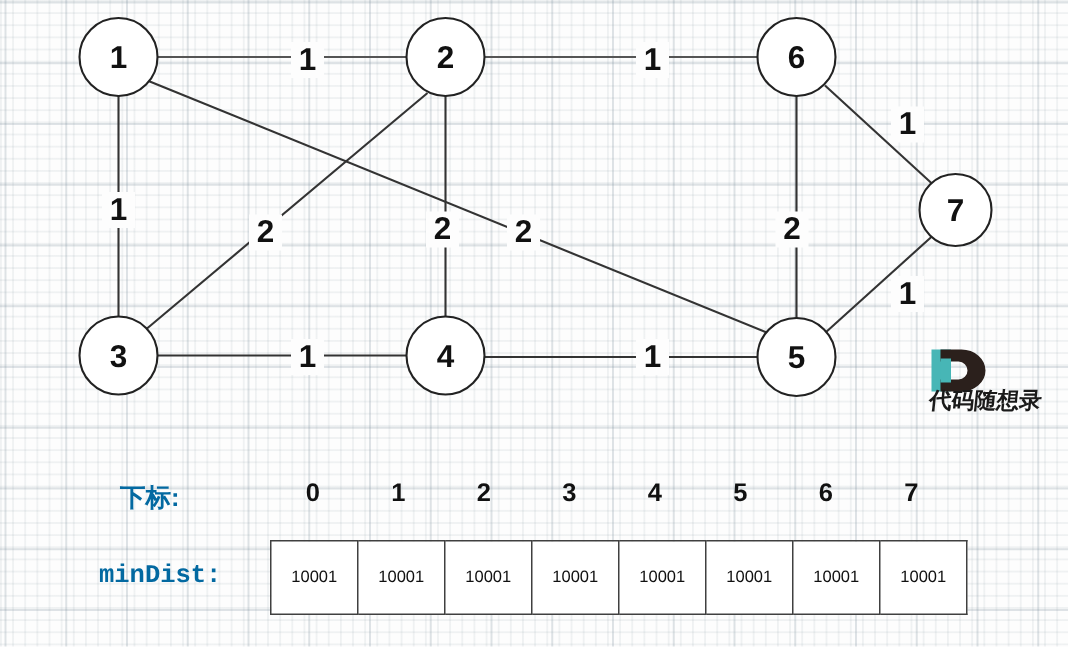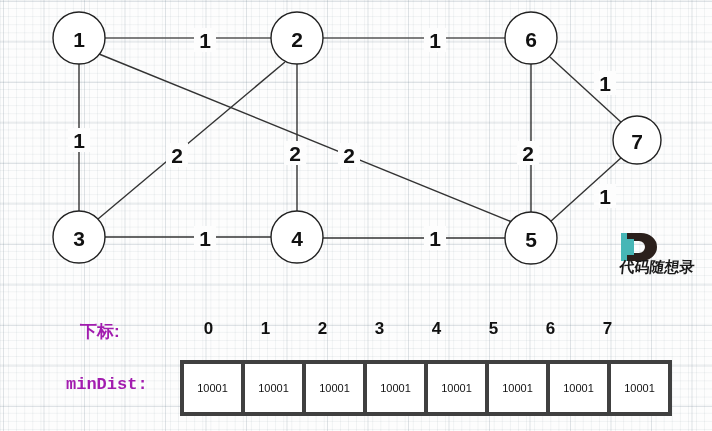--- a/index.html
+++ b/index.html
@@ -28,36 +28,36 @@
     text-anchor:middle;dominant-baseline:central;
   }
   .edge-label{
     font-family:"Liberation Sans", sans-serif;
     font-size:21px;font-weight:bold;fill:#111;
     text-anchor:middle;dominant-baseline:central;
   }
   .row-label{
     position:absolute;
     font-family:"Liberation Sans", sans-serif;
-    font-size:17px;font-weight:bold;color:#a21caf;
+    font-size:17px;font-weight:bold;color:#0369a1;
     white-space:nowrap;
   }
   .idx-label{
     position:absolute;
     font-family:"Liberation Sans", sans-serif;
     font-size:17px;font-weight:bold;color:#111;
     text-align:center;width:57px;
   }
   #dist-table{
     position:absolute;left:180px;top:360px;
     border-collapse:collapse;
   }
   #dist-table td{
     width:55px;height:46px;
-    border:4px solid #404040;
+    border:1px solid #404040;
     background:#ffffff;
     text-align:center;vertical-align:middle;
     font-family:"Liberation Sans", sans-serif;
     font-size:11px;color:#111;
   }
   #logo{
     position:absolute;left:607px;top:230px;width:100px;height:56px;
   }
   #logo-d{position:absolute;left:12px;top:0px;}
   #logo-text{

